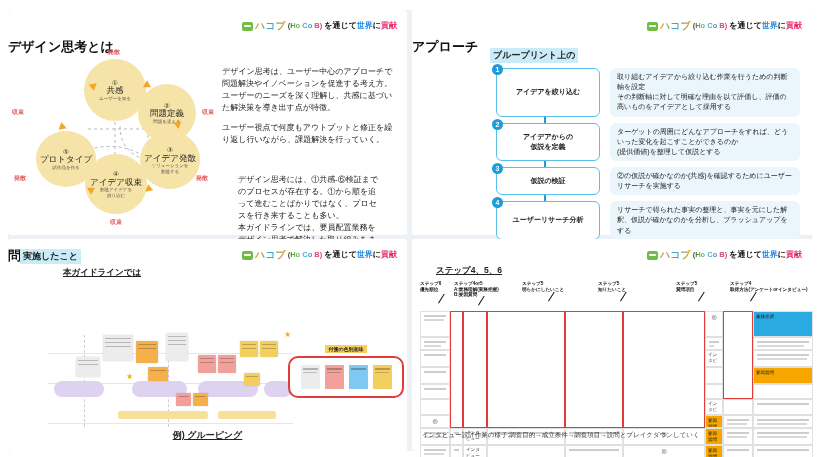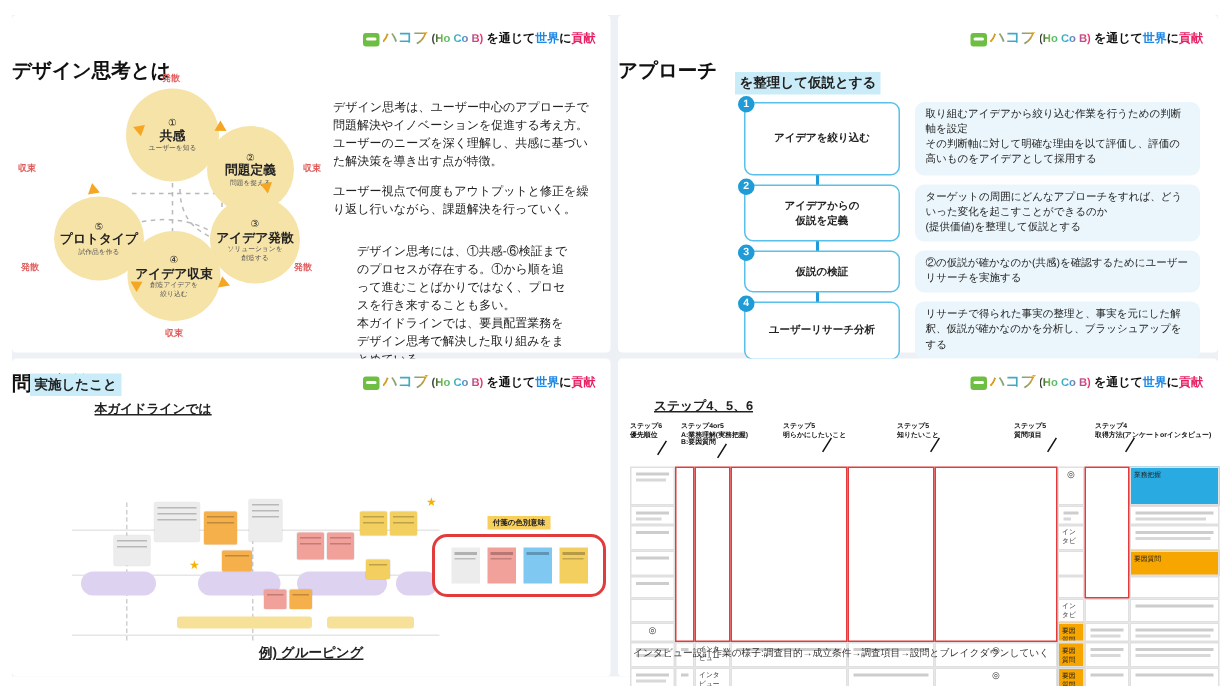--- a/index.html
+++ b/index.html
@@ -22,32 +22,32 @@
 
   .title{position:absolute;top:28px;left:0;right:0;text-align:left;font-weight:bold;font-size:13px;color:#111}
   .pre{white-space:pre-line}
   .hl{background:#c9ecf8;font-weight:bold;padding:1px 3px;display:inline-block}
 
   
   .cycle{position:absolute;left:20px;top:46px;width:190px;height:172px}
   .dashes{position:absolute;left:0;top:0}
   .cyc{position:absolute;border-radius:50%;background:#f6e3a8;display:flex;flex-direction:column;align-items:center;justify-content:center;text-align:center;line-height:1.15}
   .cyc .num{font-size:6.5px}
-  .cyc .name{font-size:8.5px;font-weight:bold;color:#222}
+  .cyc .name{font-size:8.5px;font-weight:normal;color:#222}
   .cyc .sub{font-size:4.5px;color:#555}
   #c0{left:56px;top:3px;width:62px;height:62px}
   #c1{left:110px;top:28px;width:58px;height:58px}
   #c2{left:112px;top:75px;width:60px;height:58px}
   #c3{left:57px;top:98px;width:62px;height:60px}
   #c4{left:8px;top:75px;width:60px;height:56px}
   #c5{left:7px;top:28px;width:56px;height:56px}
   .tri{width:0;height:0;border-left:4px solid transparent;border-right:4px solid transparent;border-bottom:7px solid #f5a623;position:absolute}
   .rtag{position:absolute;font-size:6px;color:#e05a5a;font-weight:bold}
   .s1text{position:absolute;left:214px;top:56px;width:176px;font-size:8px;line-height:1.5;color:#222}
-  .s1text .p1{margin:0 0 8px 0}.s1text .p2{margin:0 0 16px 0}.s1text .p3{margin:16px}
+  .s1text .p1{margin:0 0 8px 0}.s1text .p2{margin:0 0 28px 0}.s1text .p3{margin:16px}
 
   
   .hlabel2{position:absolute;left:78px;top:38px;font-size:9px}
   .connector{position:absolute;left:132px;top:66px;width:2px;height:138px;background:#1f9cd8}
   .steps{position:absolute;left:84px;top:58px;right:12px;display:flex;flex-direction:column;gap:6px}
   .step{display:flex;align-items:stretch}
   .sbox{width:98px;min-height:24px;border:1.5px solid #58c0ea;border-radius:6px;display:flex;align-items:center;justify-content:center;text-align:center;font-size:7px;font-weight:bold;position:relative;background:#fff;padding:2px}
   .snum{position:absolute;left:-5px;top:-5px;width:11px;height:11px;border-radius:50%;background:#1f9cd8;color:#fff;font-size:7px;display:flex;align-items:center;justify-content:center;font-weight:bold}
   .sdesc{flex:1;margin-left:10px;background:#eaf6fc;border-radius:6px;font-size:7px;padding:4px 7px;line-height:1.45;display:flex;align-items:center}
 
@@ -162,21 +162,21 @@
   </div>
 
   <div class="slide" id="s2">
     <div class="logo">
       <span class="logo-badge"></span>
       <span class="brand">ハコブ</span>
       <span class="romaji">(Ho Co B)</span>
       <span class="tagline"><span>を通じて</span><span class="tg-world">世界</span><span>に</span><span class="tg-kouken">貢献</span></span>
     </div>
     <div class="title">アプローチ</div>
-    <span class="hl hlabel2">を整理して仮説とする</span>
+    <span class="hl hlabel2">ブループリント上の</span>
     <div class="connector"></div>
     <div class="steps">
       <div class="step">
         <div class="sbox pre"><span class="snum">1</span><span class="pre">アイデアを絞り込む</span></div>
         <div class="sdesc pre">取り組むアイデアから絞り込む作業を行うための判断軸を設定
 その判断軸に対して明確な理由を以て評価し、評価の高いものをアイデアとして採用する</div>
       </div>
       <div class="step">
         <div class="sbox pre"><span class="snum">2</span><span class="pre">アイデアからの
 仮説を定義</span></div>

